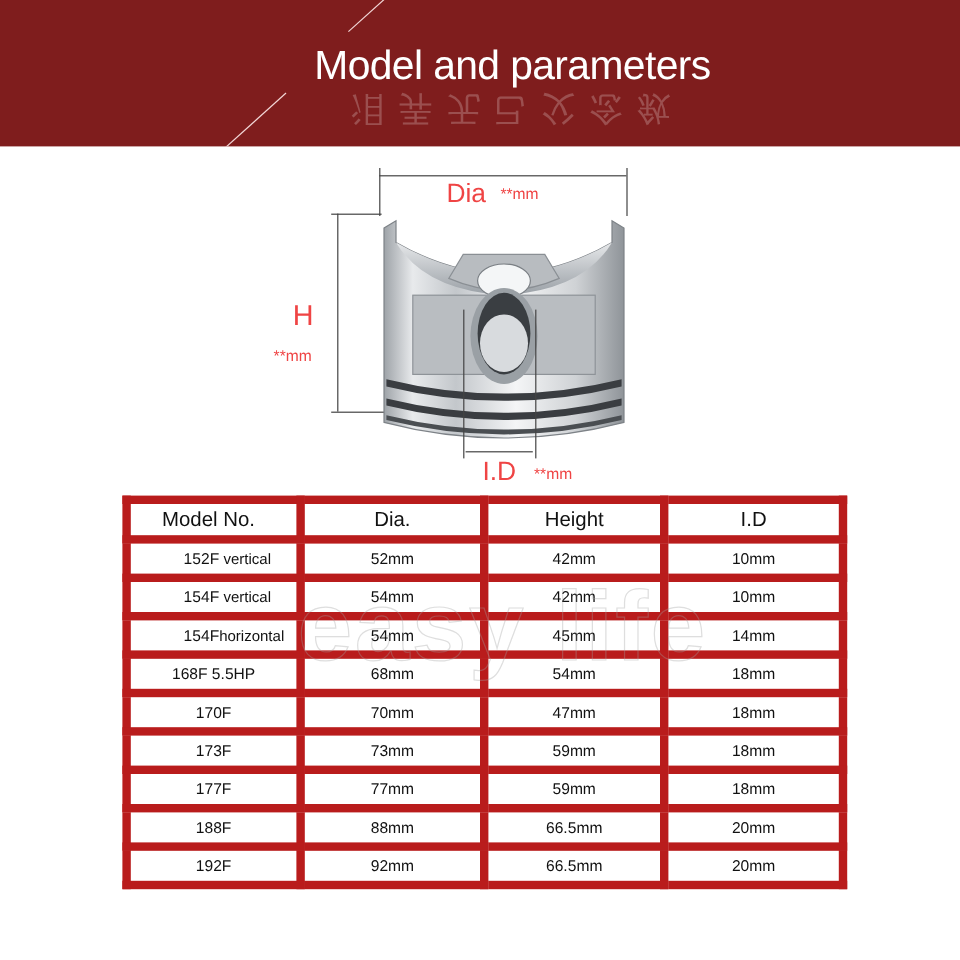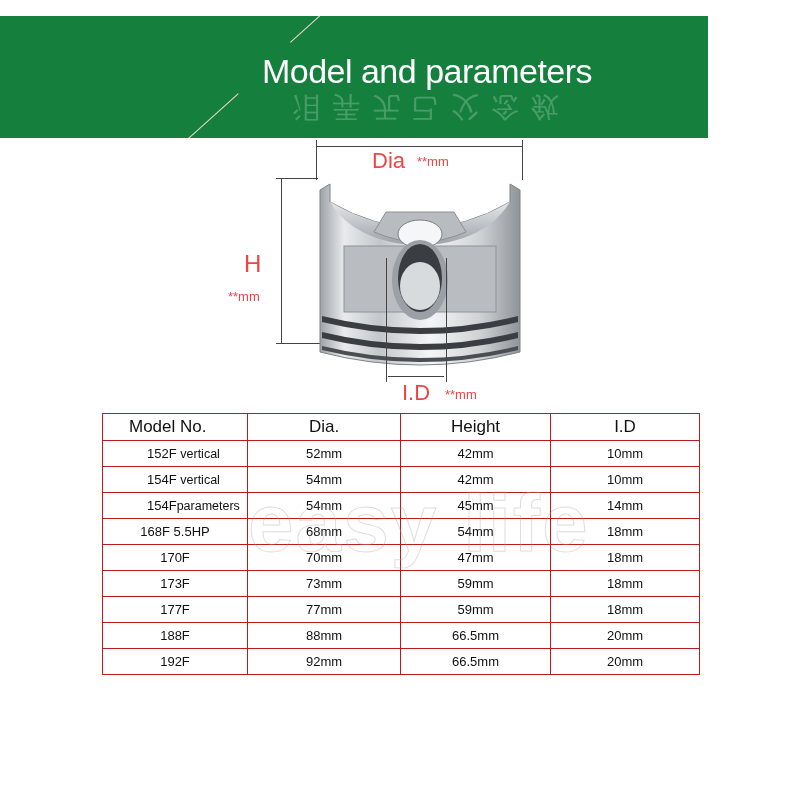--- a/index.html
+++ b/index.html
@@ -1,22 +1,22 @@
 <!DOCTYPE html>
 <html><head>
 <meta charset="utf-8">
 <style>
   html, body { margin: 0; padding: 0; }
   body {
     width: 800px; height: 800px; background: #ffffff; position: relative; overflow: hidden;
     font-family: "Liberation Sans", sans-serif; color: #111;
   }
   .banner {
-    position: absolute; left: 0; top: 0; width: 708px; height: 122px;
-    background: #15803d; overflow: hidden; margin-top: 16px;
+    position: absolute; left: 0; top: 0; width: 800px; height: 122px;
+    background: #7f1d1d; overflow: hidden;
   }
   .banner .line1 {
     position: absolute; left: 290px; top: 2px; width: 70px; height: 1px; background: #f2d6d6;
     transform: rotate(-42deg); transform-origin: left top; top: 26px;
   }
   .banner .line2 {
     position: absolute; left: 186px; top: 124px; width: 70px; height: 1px; background: #f2d6d6;
     transform: rotate(-42deg); transform-origin: left top;
   }
   .banner-title {
@@ -31,21 +31,21 @@
   .piston { position: absolute; left: 316px; top: 182px; width: 208px; height: 200px; }
   .dim-line { position: absolute; background: #444; }
   .lbl { position: absolute; color: #ef4444; }
   .lbl.big { font-size: 22px; }
   .lbl.small { font-size: 13px; }
 
   
   .table-wrap { position: absolute; left: 102px; top: 413px; width: 597px; }
   table { border-collapse: collapse; width: 597px; table-layout: fixed; }
   td, th {
-    border: 1px solid #b91c1c; height: 25px; padding: 0; font-weight: normal;
+    border: 7px solid #b91c1c; height: 25px; padding: 0; font-weight: normal;
     font-size: 13px; text-align: center; vertical-align: middle;
   }
   th { font-size: 17px; height: 26px; }
   th.c0 { text-align: left; padding-left: 26px; }
   td.model-small { text-align: left; padding-left: 44px; }
   td.model-small .sfx { font-size: 12.5px; }
   .watermark {
     position: absolute; left: 248px; top: 476px; font-size: 82px; font-weight: bold;
     color: transparent; -webkit-text-stroke: 1px rgba(160,160,160,0.35);
     letter-spacing: 2px; pointer-events: none;
@@ -133,21 +133,21 @@
         <td>42mm</td>
         <td>10mm</td>
       </tr>
       <tr>
         <td class="model-small"><span>154F</span> <span class="sfx">vertical</span></td>
         <td>54mm</td>
         <td>42mm</td>
         <td>10mm</td>
       </tr>
       <tr>
-        <td class="model-small"><span>154F</span><span class="sfx">parameters</span></td>
+        <td class="model-small"><span>154F</span><span class="sfx">horizontal</span></td>
         <td>54mm</td>
         <td>45mm</td>
         <td>14mm</td>
       </tr>
       <tr>
         <td>168F 5.5HP</td>
         <td>68mm</td>
         <td>54mm</td>
         <td>18mm</td>
       </tr>

